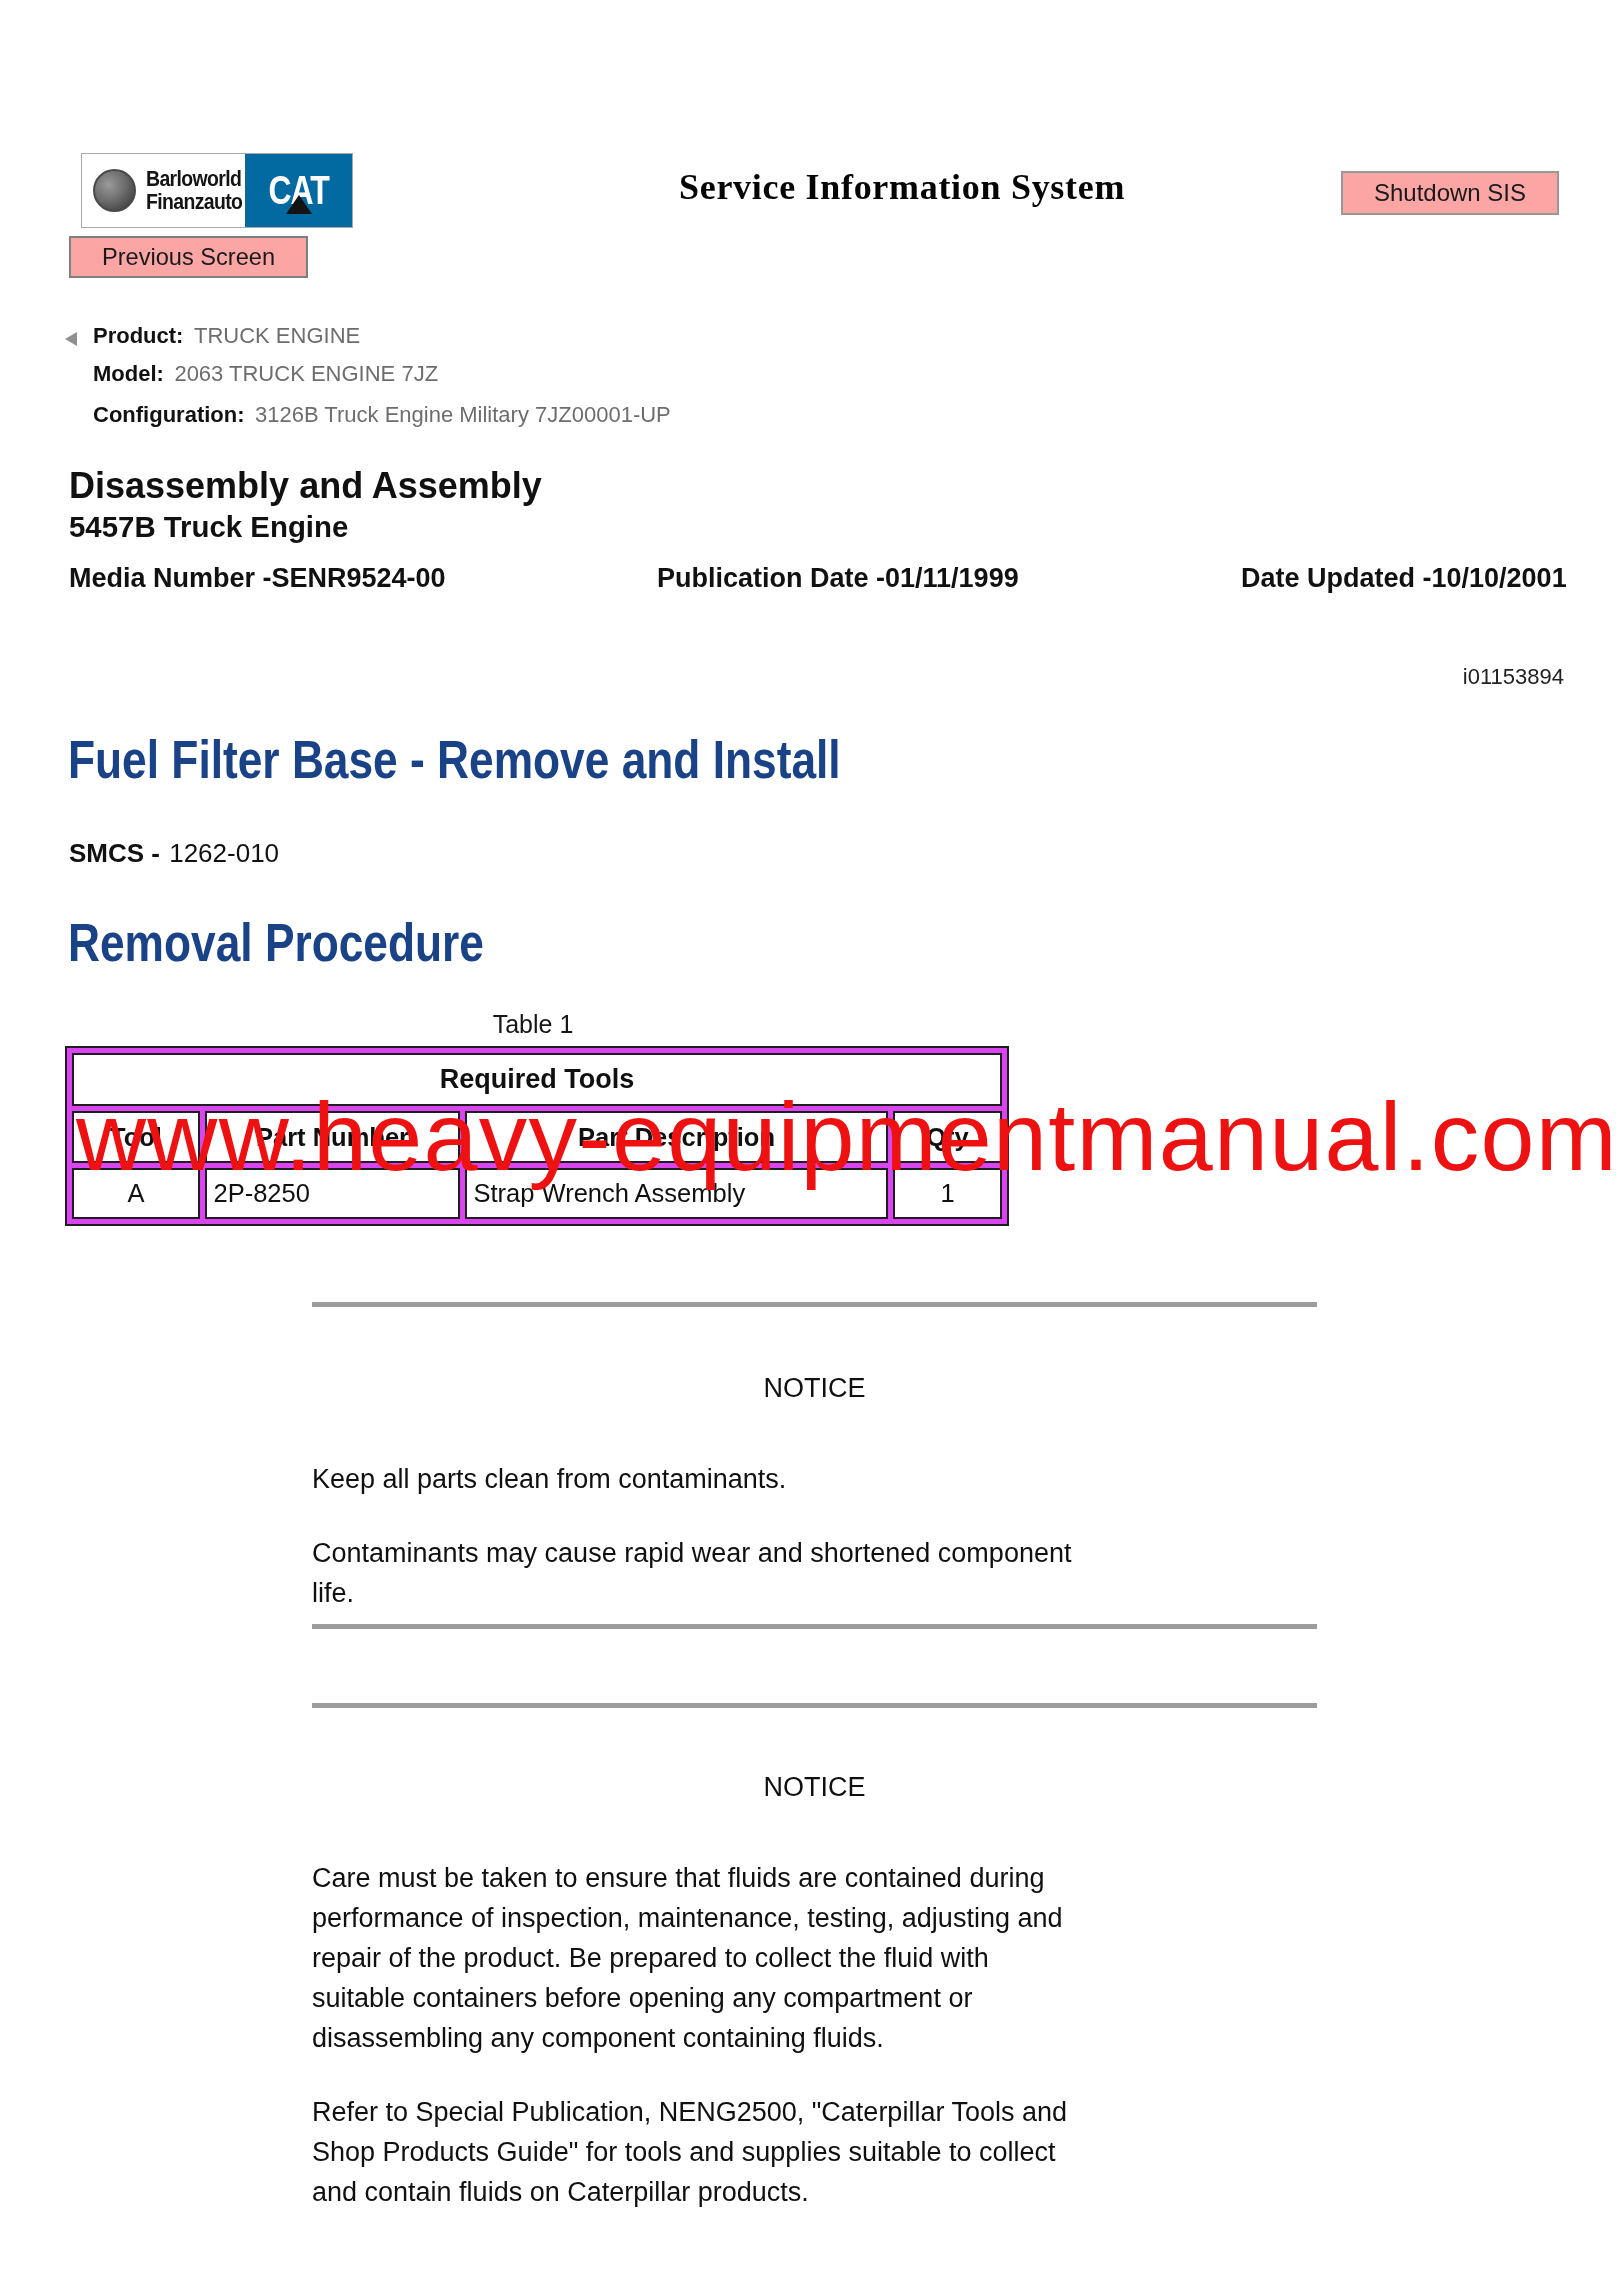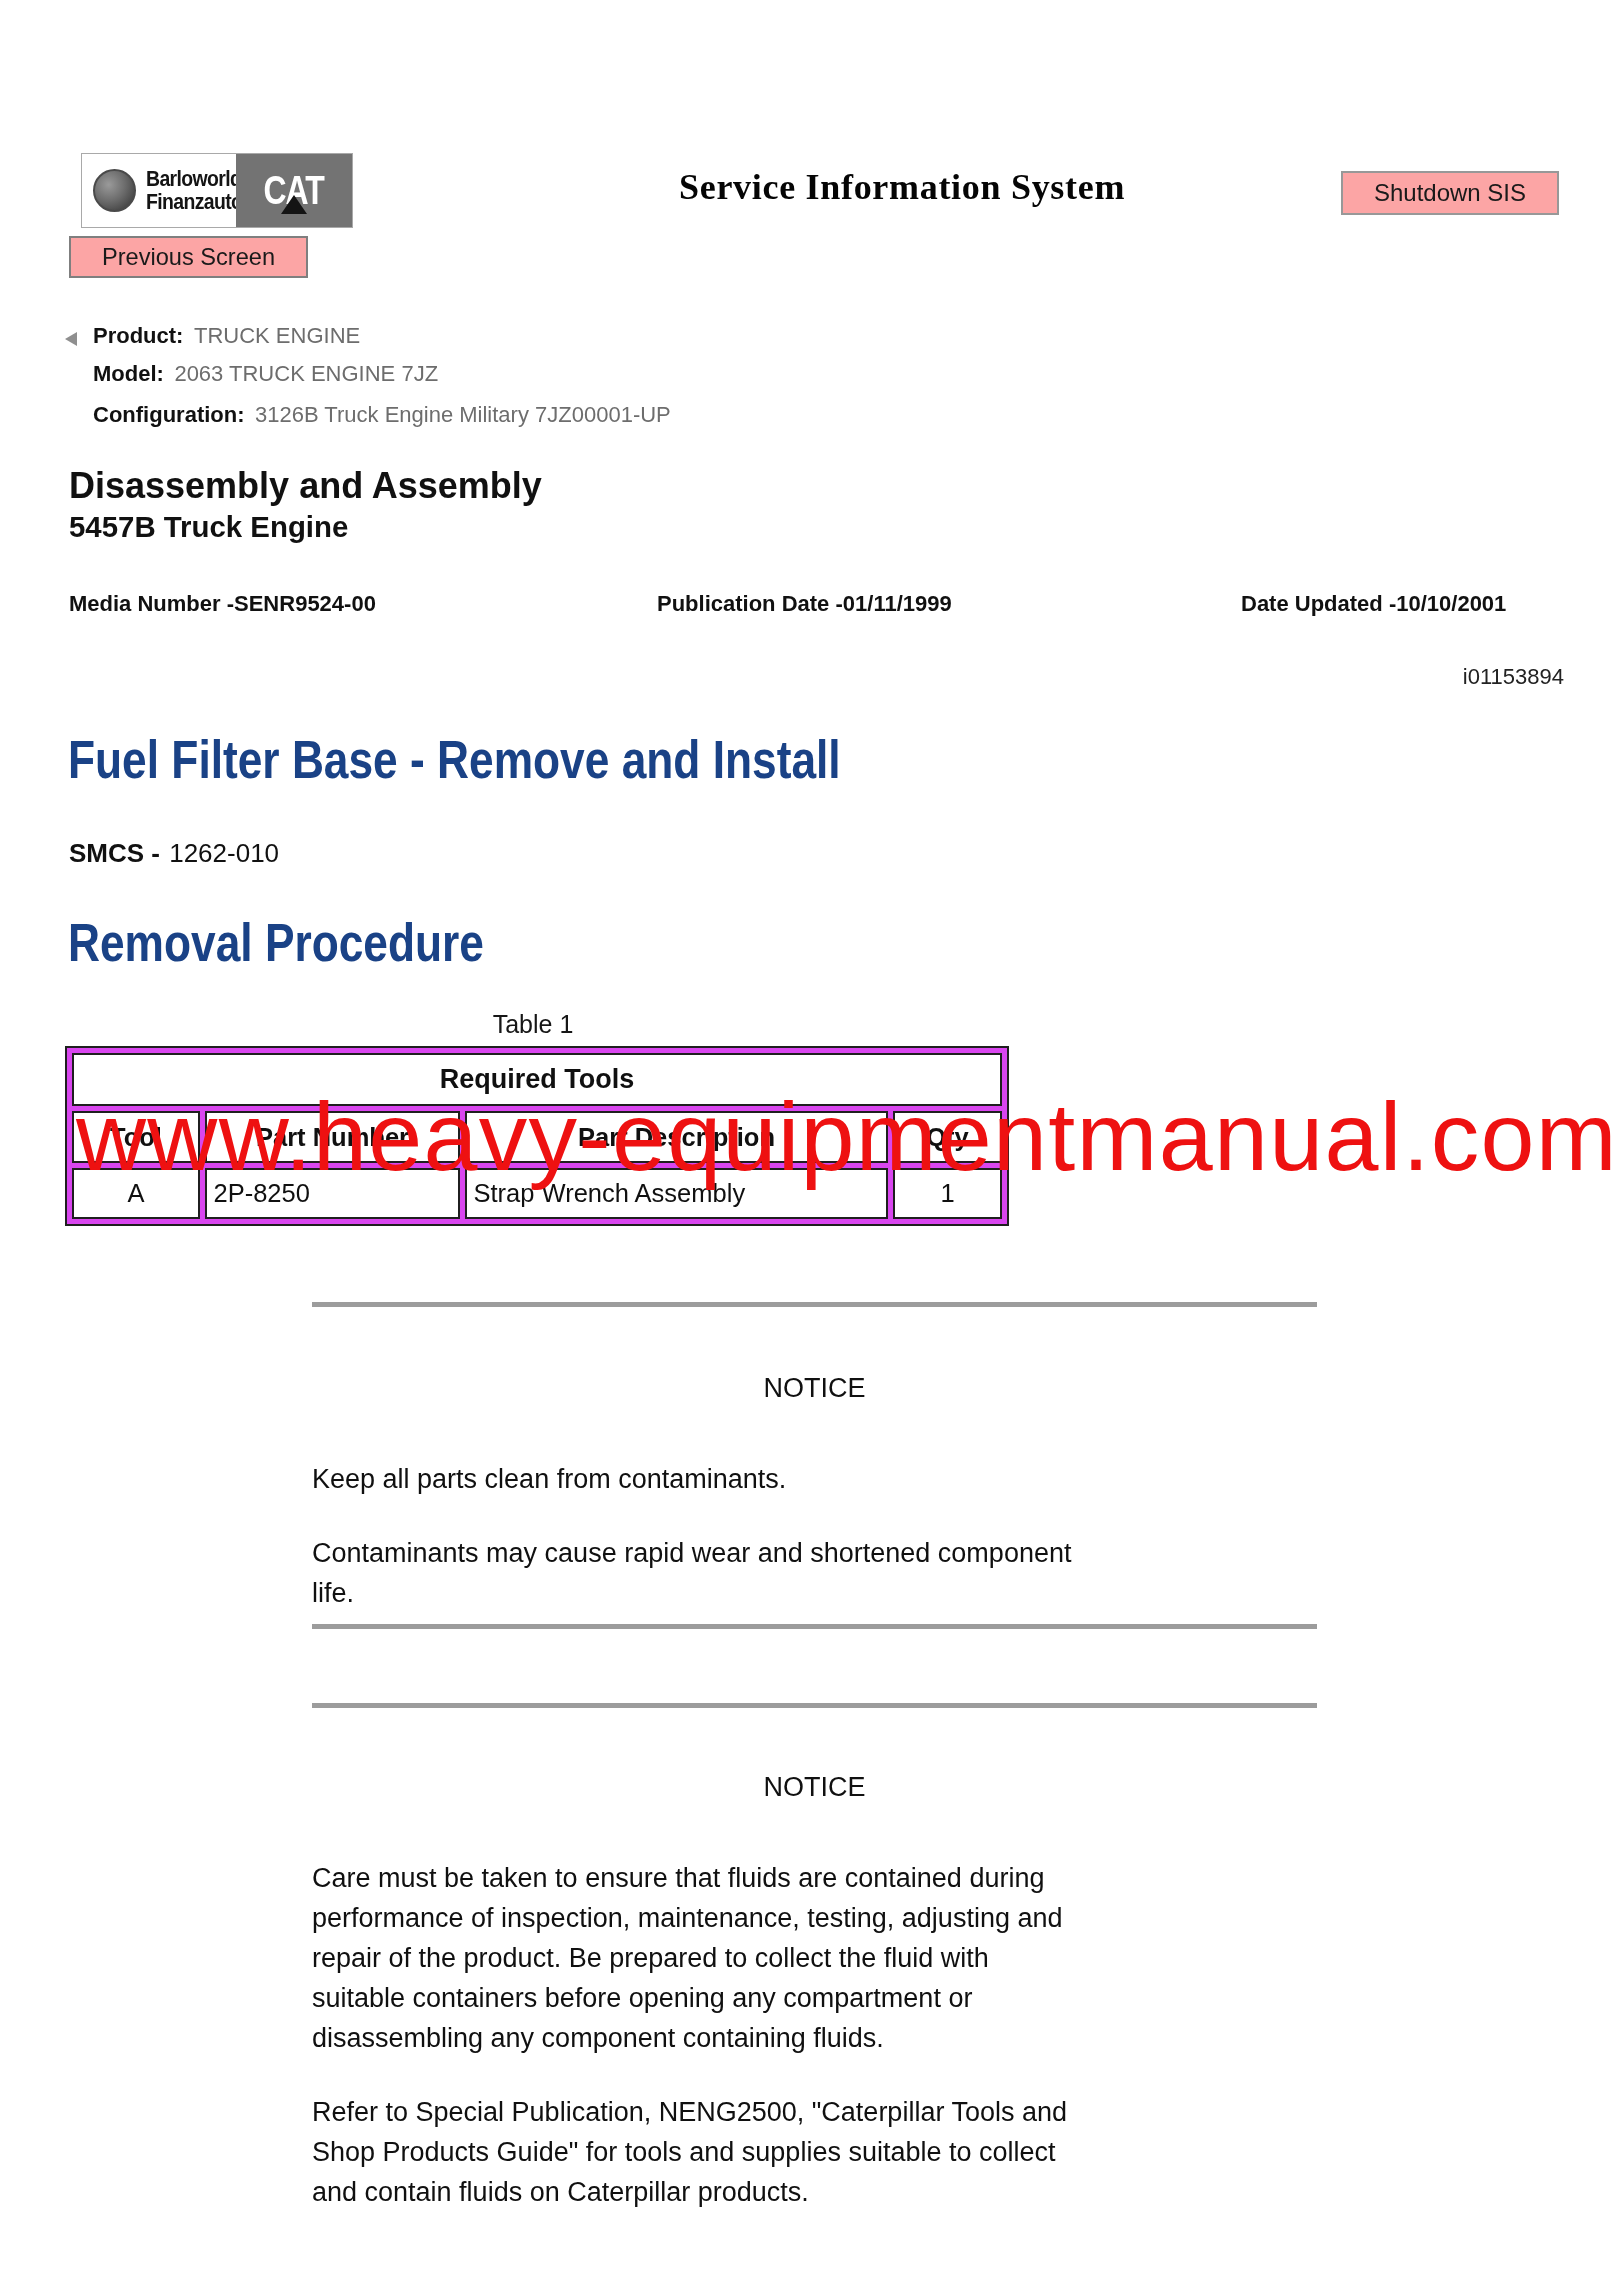--- a/index.html
+++ b/index.html
@@ -18,21 +18,21 @@
     border:1.3px solid #a9a9a9;display:flex;box-sizing:border-box;background:#ffffff;
   }
   .logo-white{flex:1;display:flex;align-items:center;padding-left:10.5px;gap:10.5px;overflow:hidden;}
   .medallion{
     width:43px;height:43px;border-radius:50%;
     background:radial-gradient(circle at 35% 35%, #9a9a9a 0%, #6d6d6d 45%, #2f2f2f 100%);
     border:2px solid #4a4a4a;box-sizing:border-box;flex:0 0 auto;
   }
   .logo-text{font-weight:bold;font-size:21.6px;line-height:1.06;letter-spacing:-0.7px;color:#141414;transform:scaleX(.9);transform-origin:0 50%;}
   .logo-cat{
-    position:relative;width:116px;background:#737373;color:#ffffff;flex:0 0 auto;
+    position:relative;width:107px;background:#0369a1;color:#ffffff;flex:0 0 auto;
     display:flex;align-items:center;justify-content:center;
   }
   .cat-word{font-weight:900;font-size:41px;letter-spacing:-1.3px;transform:scaleX(.78);transform-origin:50% 50%;}
   .cat-tri{
     position:absolute;left:50%;bottom:13px;transform:translateX(-50%);
     width:0;height:0;border-left:13px solid transparent;border-right:13px solid transparent;
     border-bottom:19.6px solid #141414;
   }
   .btn{
     position:absolute;display:flex;align-items:center;justify-content:center;
@@ -51,21 +51,21 @@
     border-top:7.9px solid transparent;border-bottom:7.9px solid transparent;
     border-right:12.4px solid #8f8f8f;
   }
   .pi-row{position:absolute;left:93px;font-size:22px;white-space:nowrap;}
   .pi-row .lbl{font-weight:bold;color:#111111;}
   .pi-row .val{color:#6d6d6d;margin-left:10.5px;}
   .pi-1{top:309px;margin-top:14px;} .pi-2{top:361px;} .pi-3{top:402px;}
   
   .doc-title1{position:absolute;left:69px;top:465px;font-size:36px;font-weight:bold;white-space:nowrap;}
   .doc-title2{position:absolute;left:69px;top:510px;font-size:29.4px;font-weight:bold;white-space:nowrap;}
-  .media{position:absolute;top:563px;font-size:22px;font-weight:bold;white-space:nowrap;margin-top:28px;}
+  .media{position:absolute;top:563px;font-size:27px;font-weight:bold;white-space:nowrap;}
   .media-num{left:69px;} .media-pub{left:657px;} .media-upd{left:1241px;}
   .doc-id{position:absolute;right:59px;top:664px;font-size:22px;color:#222222;}
   .h1-blue{
     position:absolute;left:68px;top:728px;font-size:54px;font-weight:bold;color:#1a4286;
     white-space:nowrap;transform:scaleX(.82);transform-origin:0 0;
   }
   .smcs{position:absolute;left:69px;top:838px;font-size:26px;white-space:nowrap;}
   .smcs .lbl{font-weight:bold;}
   .smcs .val{margin-left:9.2px;}
   .h2-blue{

